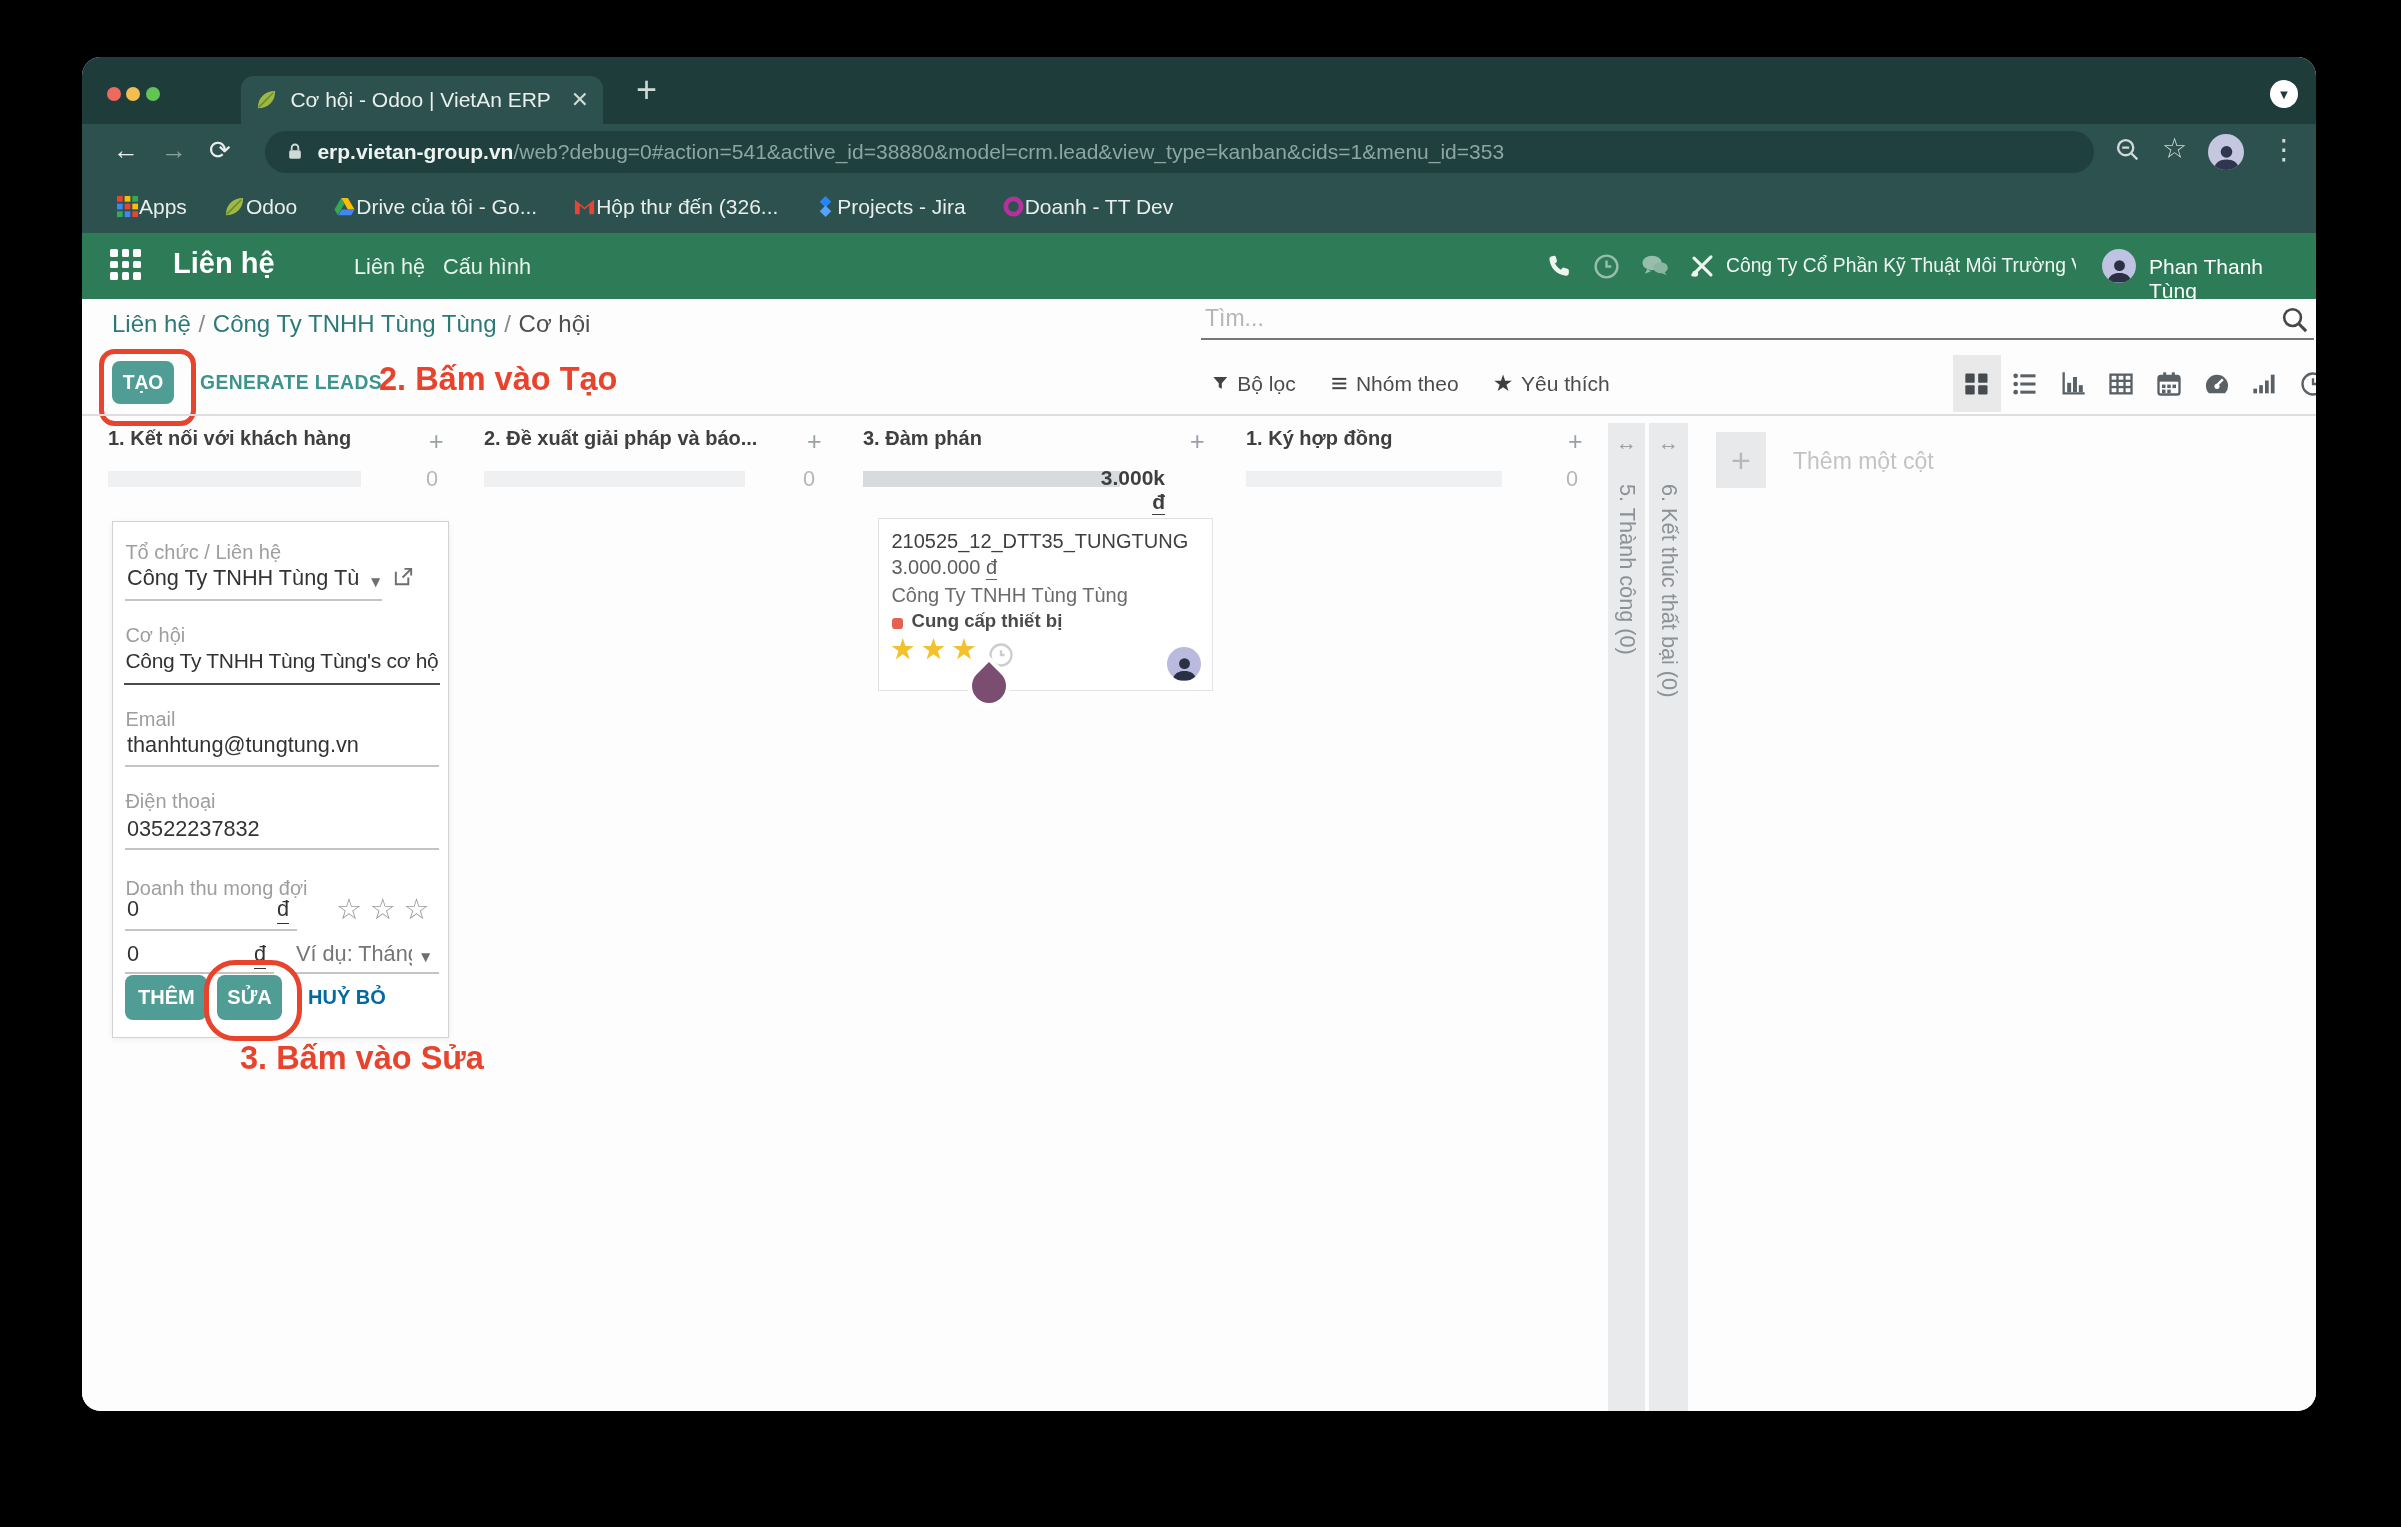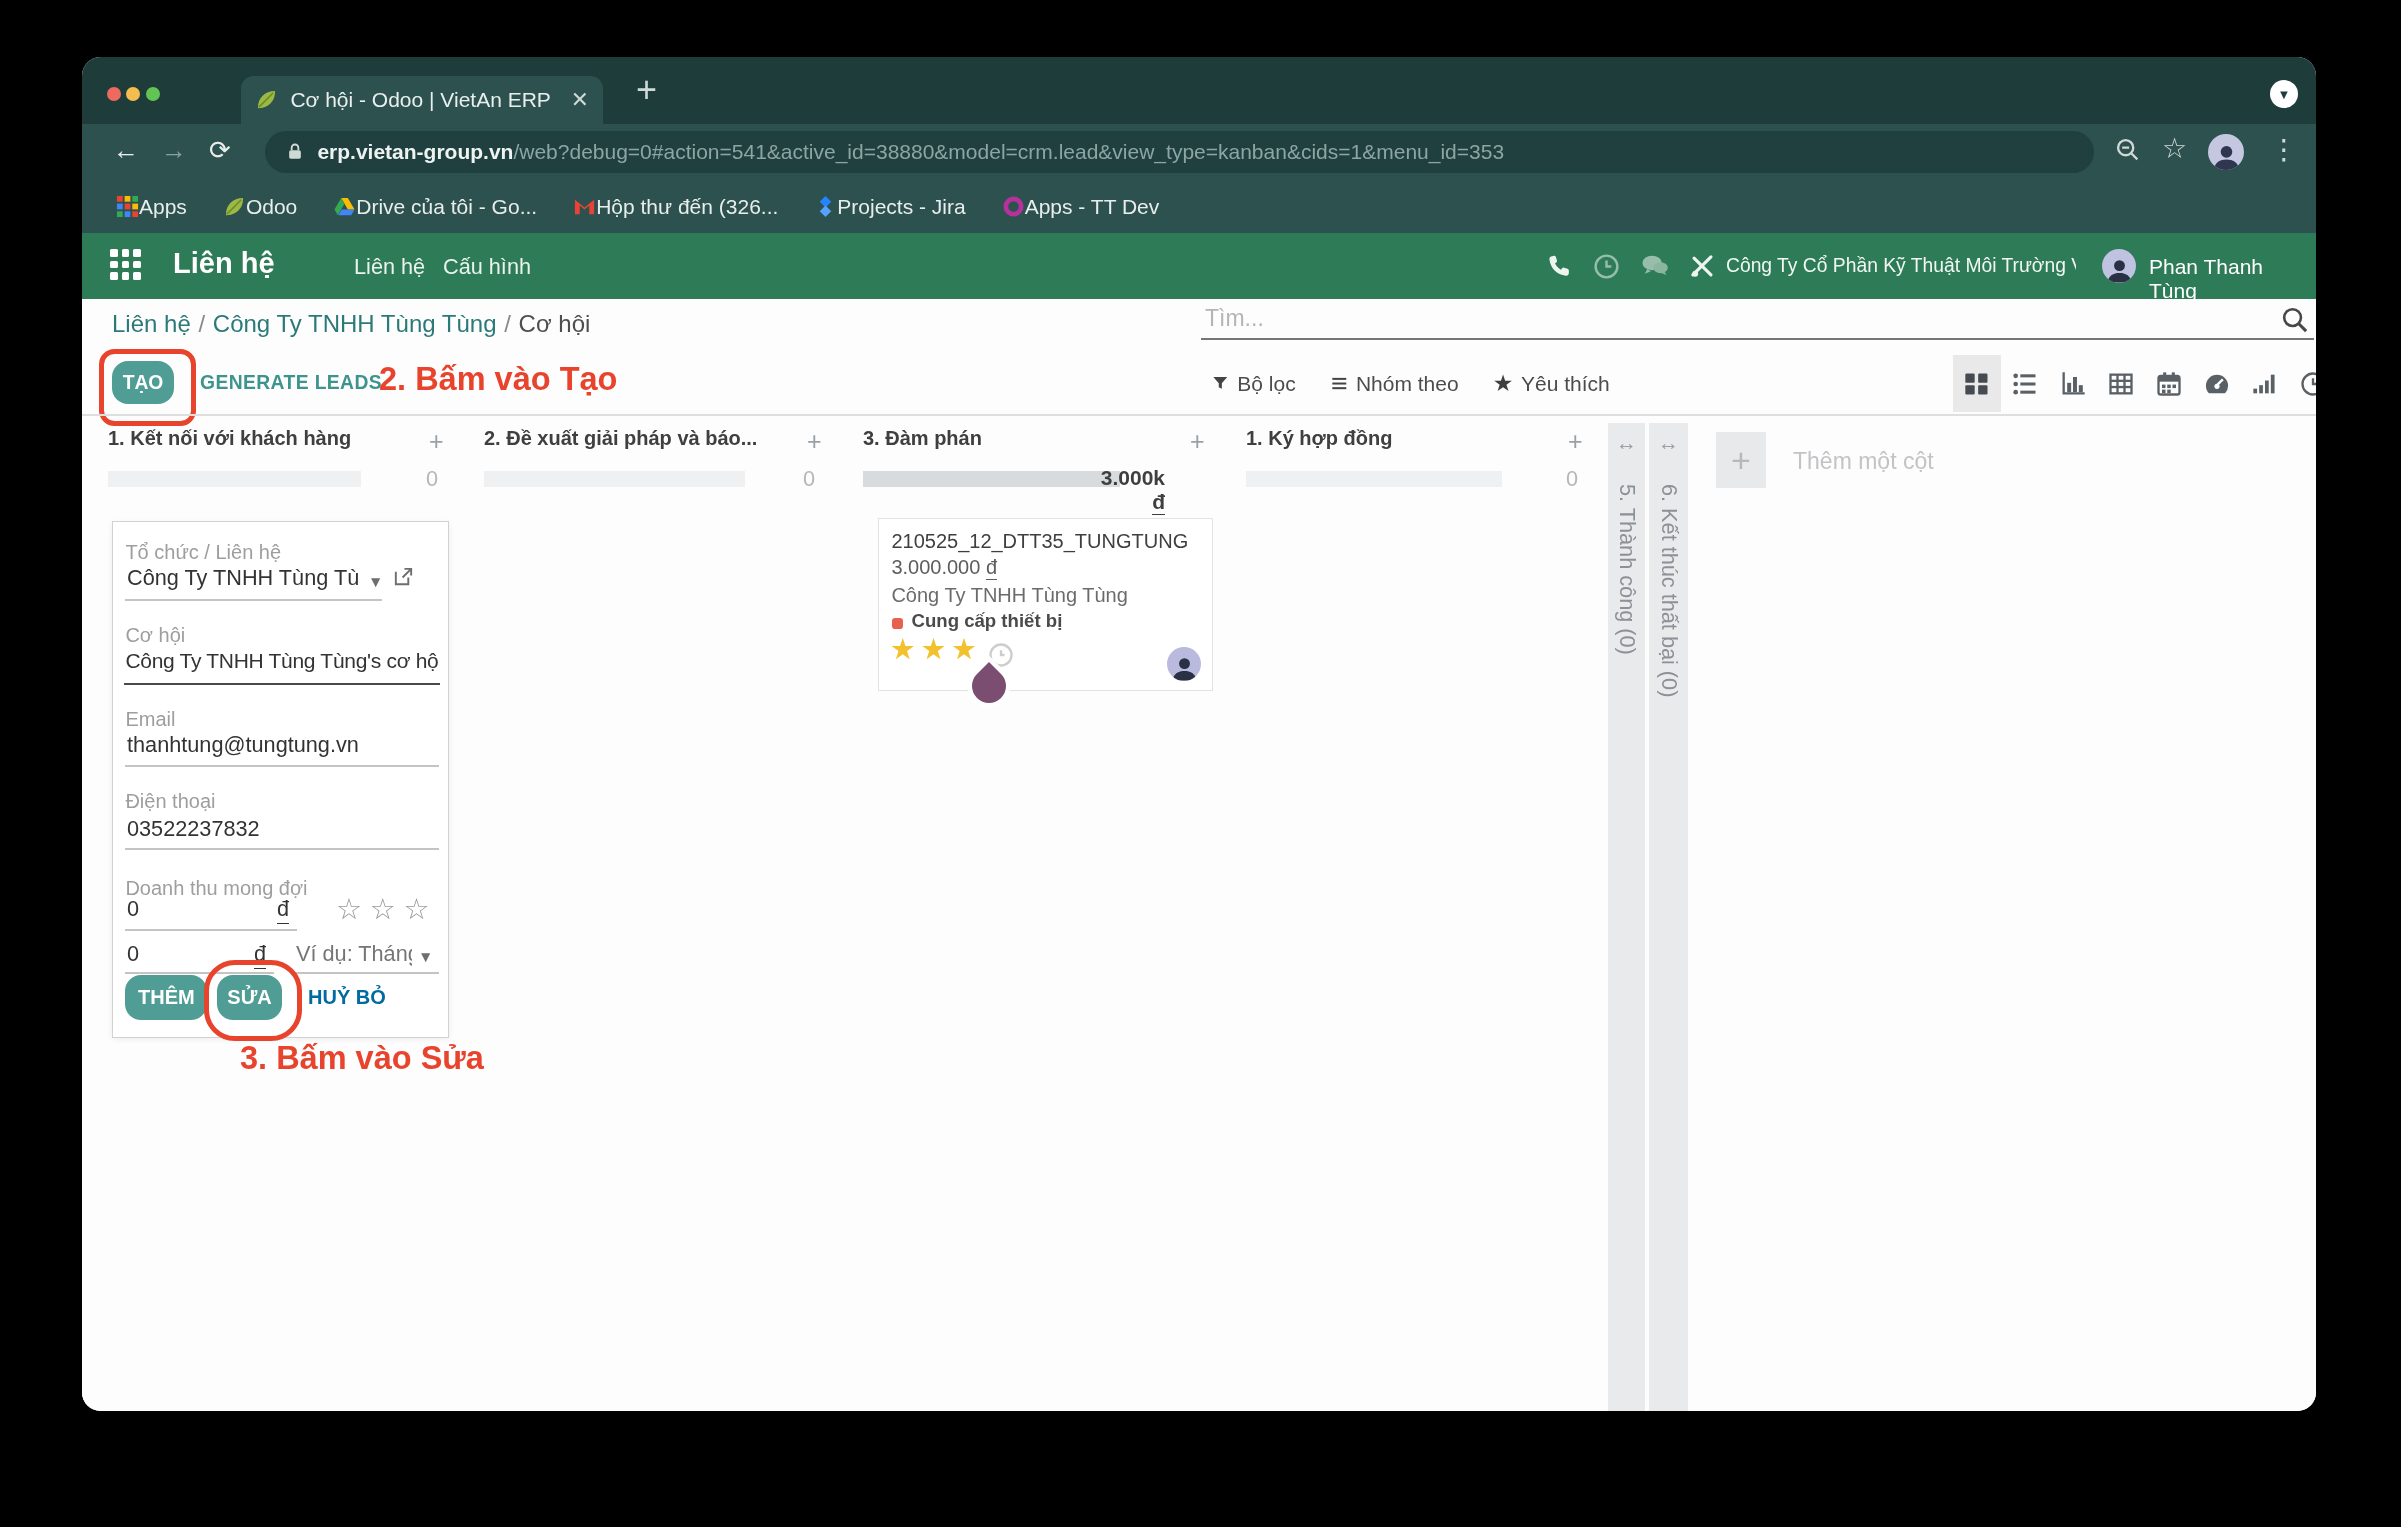--- a/index.html
+++ b/index.html
@@ -45,21 +45,21 @@
   .username{position:absolute;left:2067px;top:21.7px;font-size:21px;}
   
   .content{flex:1;background:#fdfdfe;position:relative;overflow:hidden;}
   .crumb{position:absolute;left:30px;top:10.8px;font-size:24px;}
   .crumb a{color:#2b7a78;text-decoration:none;}
   .crumb .sep{color:#8a8a8a;padding:0 7.7px;}
   .crumb .cur{color:#4f4f4f;}
   .searchline{position:absolute;left:1119px;top:39px;width:1113px;height:2.3px;background:#767676;}
   .searchph{position:absolute;left:1123px;top:6.2px;font-size:23px;color:#b5b5b5;}
   .search-mag{position:absolute;left:2197px;top:4.6px;}
-  .btn{background:#4f9d95;color:#fff;font-weight:700;border:none;border-radius:16px;
+  .btn{background:#4f9d95;color:#fff;font-weight:700;border:none;border-radius:8px;
     display:flex;align-items:center;justify-content:center;}
   .create-btn{position:absolute;left:30px;top:62px;width:62px;height:43px;font-size:19.3px;}
   .ring{position:absolute;border:5.4px solid #e8432c;border-radius:15.5px;}
   .ring-create{left:17px;top:50px;width:87px;height:67px;}
   .genleads{position:absolute;left:118px;top:73px;font-size:19.3px;font-weight:700;color:#3d948d;letter-spacing:0.4px;}
   .annot{position:absolute;color:#e8432c;font-weight:700;font-size:32.5px;white-space:nowrap;}
   .filters{position:absolute;left:1129px;top:71px;display:flex;gap:34px;align-items:center;
     font-size:21px;color:#4c4c4c;}
   .filters .f-item{display:flex;gap:7.7px;align-items:center;}
   .views{position:absolute;left:1871px;top:56px;display:flex;align-items:center;}
@@ -196,21 +196,21 @@
       <svg class="ic" width="21.7" height="21.7" viewBox="0 0 24 24">
         <path d="M12 1l6 6-6 6-6-6z" fill="#2684ff"></path>
         <path d="M12 11l6 6-6 6-6-6z" fill="#57a1ff"></path>
       </svg>
       <span>Projects - Jira</span>
     </div>
     <div class="bm">
       <svg class="ic" width="21.7" height="21.7" viewBox="0 0 24 24">
         <circle cx="12" cy="12" r="8" stroke="#b5319b" stroke-width="5" fill="none"></circle>
       </svg>
-      <span>Apps - TT Dev</span>
+      <span>Doanh - TT Dev</span>
     </div>
   </div>
 
   <div class="odoonav">
     <div class="gridicon">
       <i></i>
         <i></i>
         <i></i>
         <i></i>
         <i></i>

